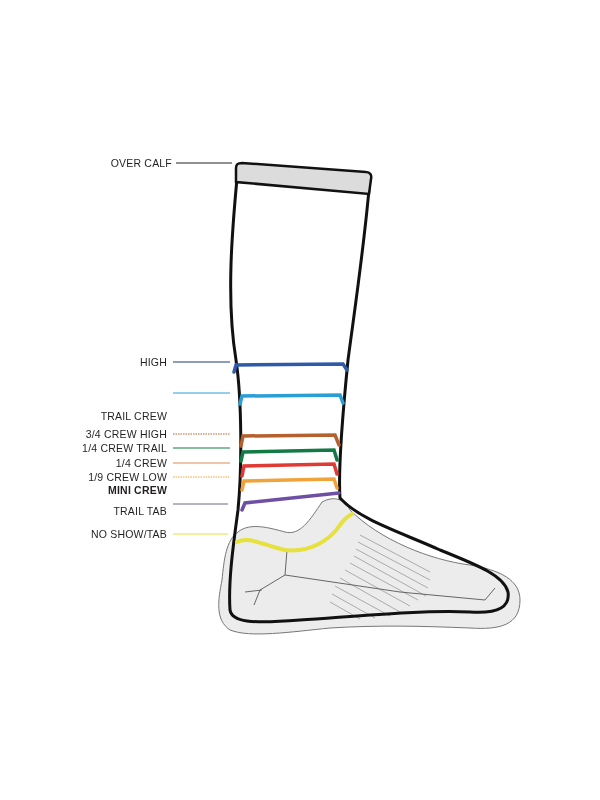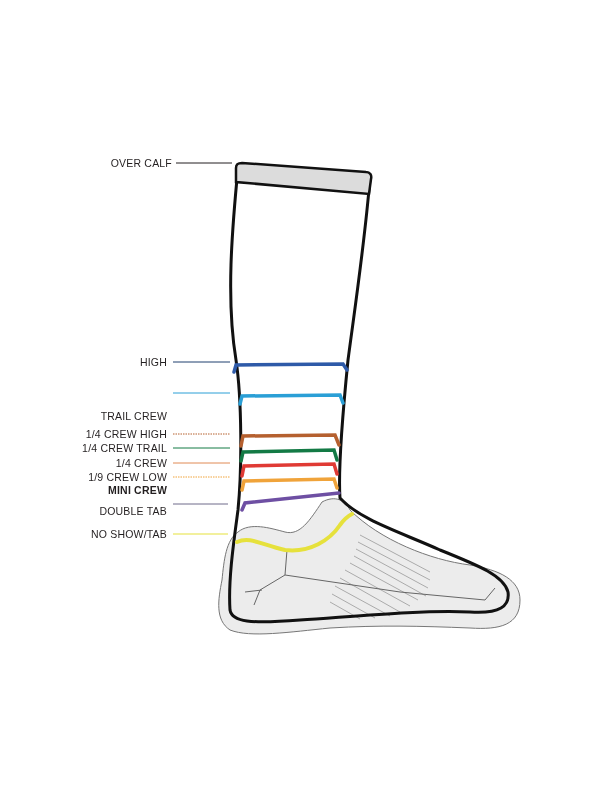--- a/index.html
+++ b/index.html
@@ -53,19 +53,19 @@
   <line x1="173" y1="448" x2="230" y2="448" stroke="#137a45" stroke-width="1"></line>
   <line x1="173" y1="463" x2="230" y2="463" stroke="#e08a55" stroke-width="1"></line>
   <line x1="173" y1="477" x2="230" y2="477" stroke="#f0a33a" stroke-width="1" stroke-dasharray="1.5,1"></line>
   <line x1="173" y1="504" x2="228" y2="504" stroke="#6e6a8a" stroke-width="1"></line>
   <line x1="173" y1="534" x2="228" y2="534" stroke="#e6e13c" stroke-width="1.2"></line>
 </svg>
 
 <div class="label" style="right:428px; top:157px;">OVER CALF</div>
 <div class="label" style="right:433px; top:356px;">HIGH</div>
 <div class="label" style="right:433px; top:410px;">TRAIL CREW</div>
-<div class="label" style="right:433px; top:428px;">1/4 CREW HIGH</div>
+<div class="label" style="right:433px; top:428px;">3/4 CREW HIGH</div>
 <div class="label" style="right:433px; top:442px;">1/4 CREW TRAIL</div>
 <div class="label" style="right:433px; top:457px;margin-left:16px;">1/4 CREW</div>
 <div class="label" style="right:433px; top:471px;">1/9 CREW LOW</div>
 <div class="label" style="right:433px; top:484px;font-weight:bold;">MINI CREW</div>
-<div class="label" style="right:433px; top:505px;">DOUBLE TAB</div>
+<div class="label" style="right:433px; top:505px;">TRAIL TAB</div>
 <div class="label" style="right:433px; top:528px;">NO SHOW/TAB</div>
 
 </body></html>

